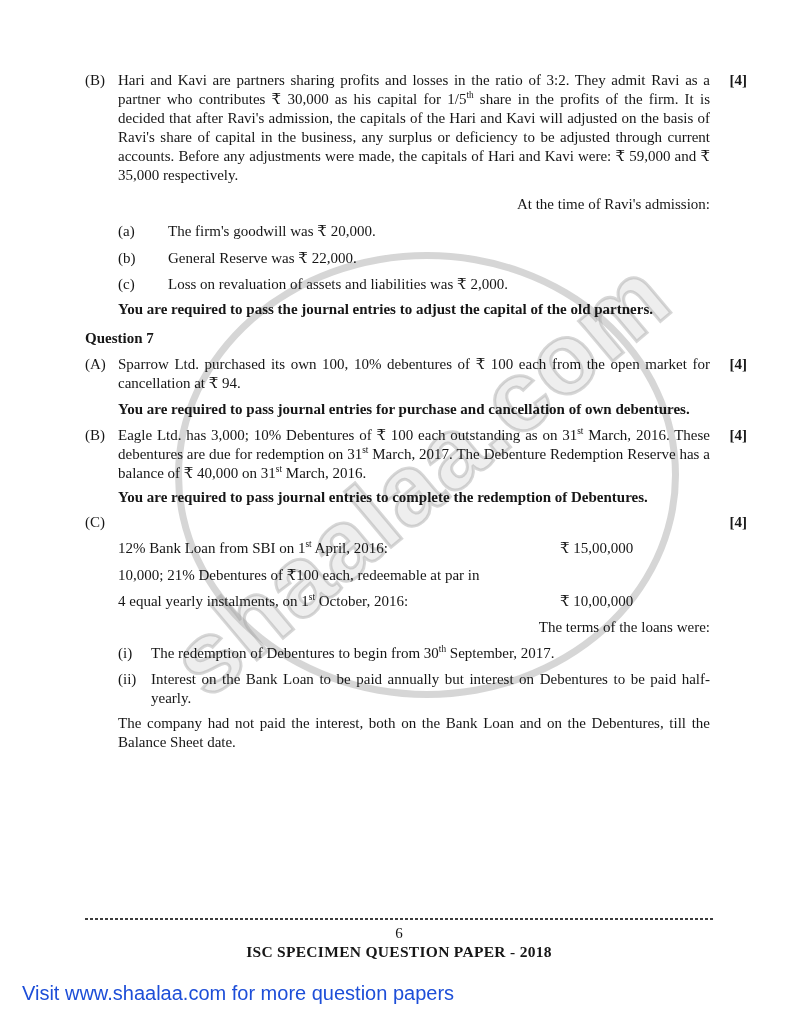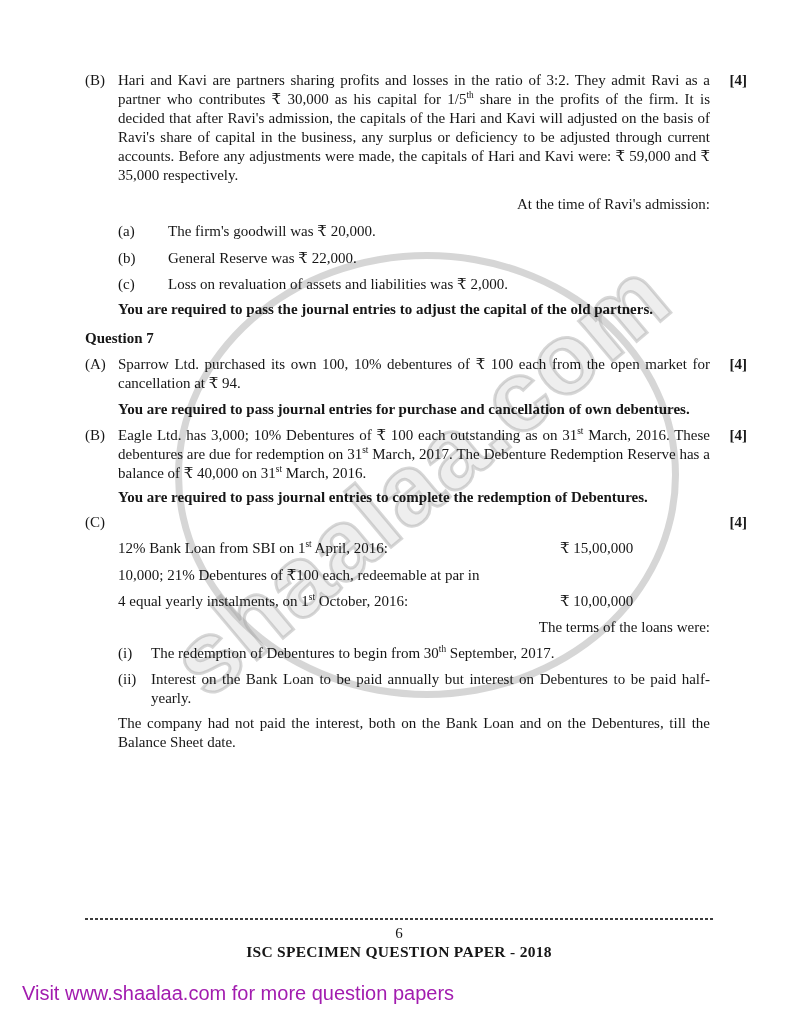--- a/index.html
+++ b/index.html
@@ -73,21 +73,21 @@
     position:absolute; left:85px; top:925px; width:628px;
     text-align:center; font-size:15px;
   }
   .footer-title {
     position:absolute; left:85px; top:943px; width:628px;
     text-align:center; font-weight:bold; font-size:15.5px; letter-spacing:0.3px;
   }
   .site-banner {
     position:absolute; left:22px; top:982px;
     font-family:"Liberation Sans","DejaVu Sans",sans-serif;
-    font-size:20px; color:#a21caf;
+    font-size:20px; color:#1d4ed8;
   }
 </style>
 </head>
 <body>
 
 <div class="page">
 
   <div class="wm-circle"></div>
   <div class="wm-text">shaalaa.com</div>
 

